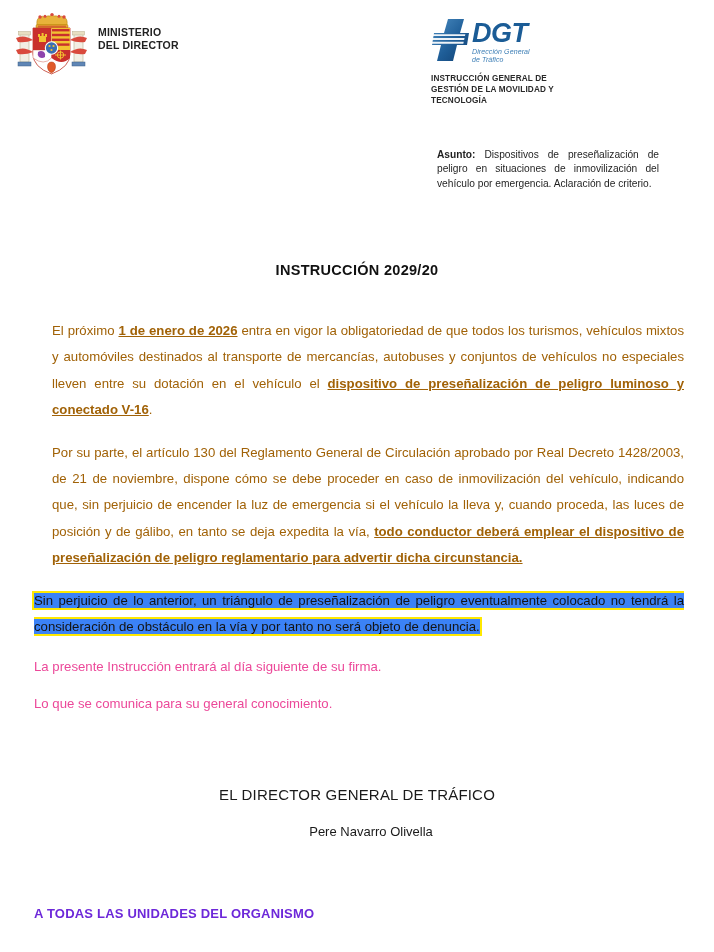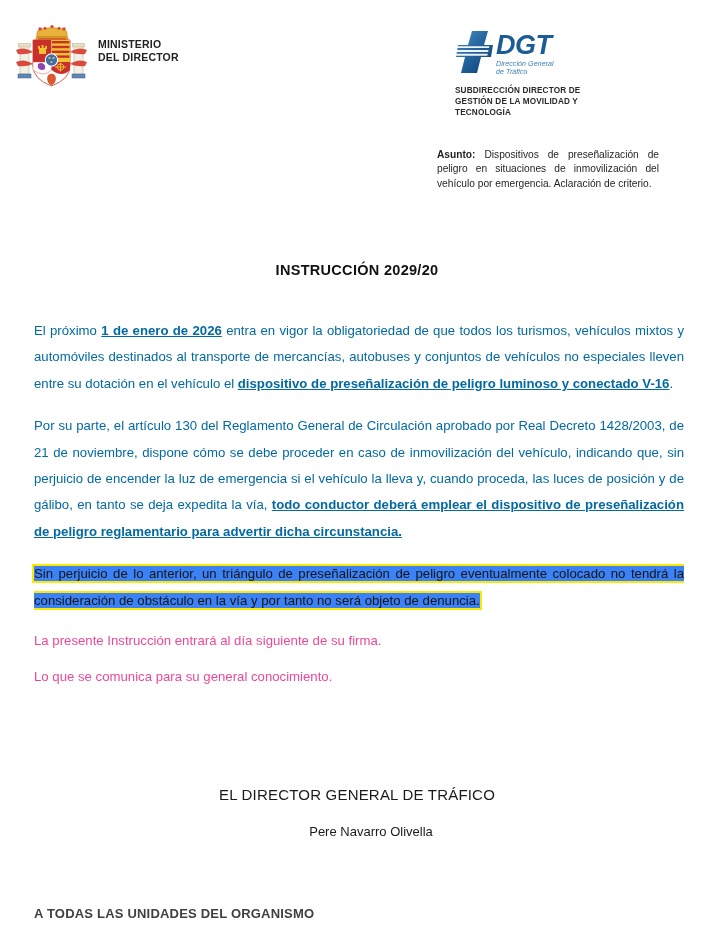--- a/index.html
+++ b/index.html
@@ -20,25 +20,24 @@
   .page {
     position: relative;
     width: 714px;
     height: 952px;
     background: #ffffff;
   }
 
   
   .header {
     position: absolute;
-    top: 16px;
+    top: 4px;
     left: 0;
     width: 574px;
     height: 130px;
-    padding-left: 24px;
   }
 
   .ministerio-block {
     position: absolute;
     left: 14px;
     top: 8px;
     display: flex;
     align-items: flex-start;
   }
   .coat-of-arms {
@@ -128,25 +127,25 @@
   }
 
   
   .body-area {
     position: absolute;
     left: 34px;
     top: 318px;
     width: 650px;
   }
   p.para {
-    margin: 0 0 16px 0;
+    margin: 0 0 16px 18px;
     font-size: 13.2px;
     line-height: 2.0;
     text-align: justify;
-    color: #0369a1;
+    color: #a16207;
   }
   .bu { font-weight: bold; text-decoration: underline; }
 
   .para-highlight {
     margin: 4px 0 14px 0;
     font-size: 13.2px;
     line-height: 2.0;
     text-align: justify;
     color: #141414;
   }
@@ -184,21 +183,21 @@
   }
 
   
   .footer-addressee {
     position: absolute;
     left: 34px;
     top: 906px;
     font-size: 13px;
     font-weight: bold;
     letter-spacing: 0.2px;
-    color: #404040;
+    color: #6d28d9;
   }
 </style>
 </head>
 <body>
 
 <div class="page">
 
   <div class="header">
 
     <div class="ministerio-block">
@@ -299,21 +298,21 @@
         </span>
         <div class="dgt-word-wrap">
           <div class="dgt-word">DGT</div>
           <div class="dgt-sub">
             <div>Dirección General</div>
             <div>de Tráfico</div>
           </div>
         </div>
       </div>
       <div class="subdireccion">
-        <div>SUBDIRECCIÓN DIRECTOR DE</div>
+        <div>INSTRUCCIÓN GENERAL DE</div>
         <div>GESTIÓN DE LA MOVILIDAD Y</div>
         <div>TECNOLOGÍA</div>
       </div>
     </div>
   </div>
 
   <div class="asunto">
     <b>Asunto:</b><span> Dispositivos de preseñalización de peligro en situaciones de inmovilización del vehículo por emergencia. Aclaración de criterio.</span>
   </div>
 

